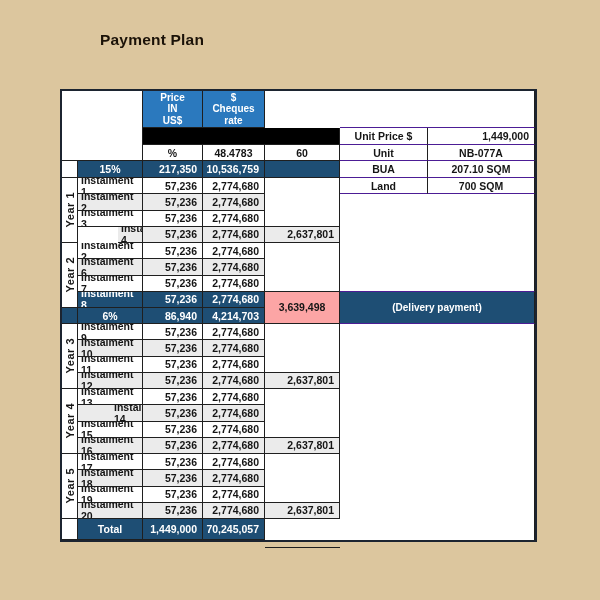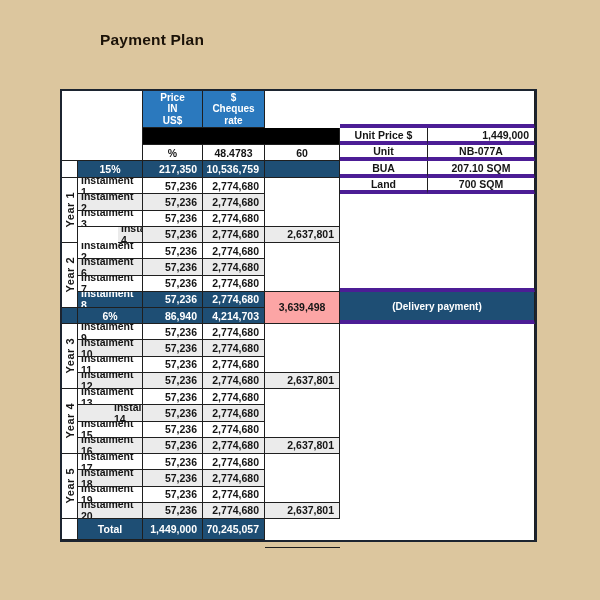--- a/index.html
+++ b/index.html
@@ -43,21 +43,21 @@
     font-size:11px;font-weight:bold;letter-spacing:.5px;white-space:nowrap;
   }
   .capm{justify-content:center;background:#fca5a5;}
   
   .panel{
     position:absolute;left:278px;top:0;width:195px;height:449px;
     display:grid;grid-template-columns:88px 107px;
     grid-template-rows:37px 17px 16px 17px 16px 98px 32px 1fr;
   }
   .pc{
-    border-right:1px solid #1f1f1f;border-bottom:4px solid #4c1d95;
+    border-right:1px solid #1f1f1f;border-bottom:1px solid #4c1d95;
     box-sizing:border-box;display:flex;align-items:center;
     font-size:10.5px;font-weight:bold;color:#151515;background:#fff;overflow:hidden;
   }
   .span2{grid-column:1 / span 2;}
   .pband{background:#1E4E74;color:#fff;justify-content:center;font-size:10px;}
   .noB{border-bottom:none;}
 </style>
 </head>
 <body>
 

